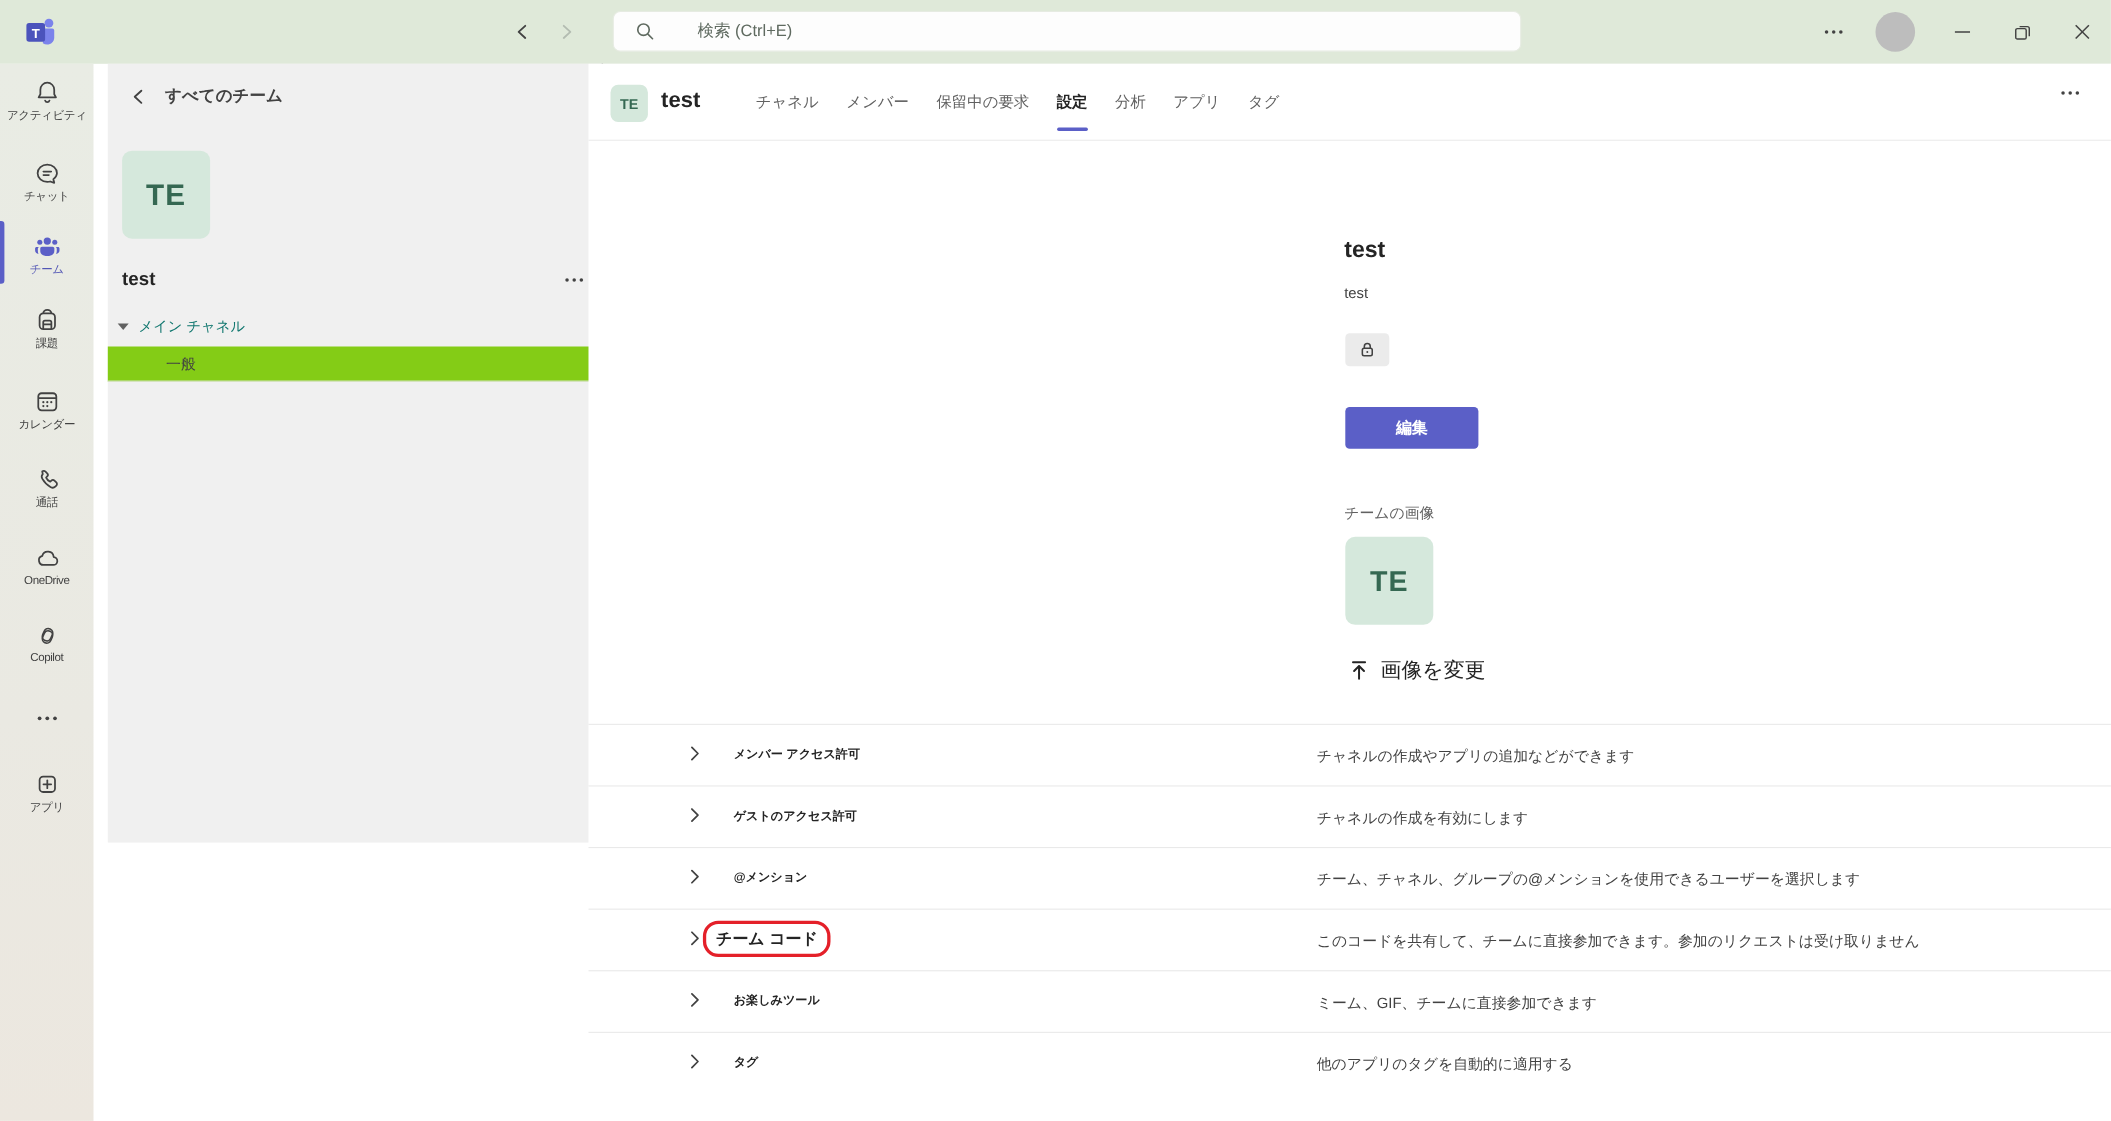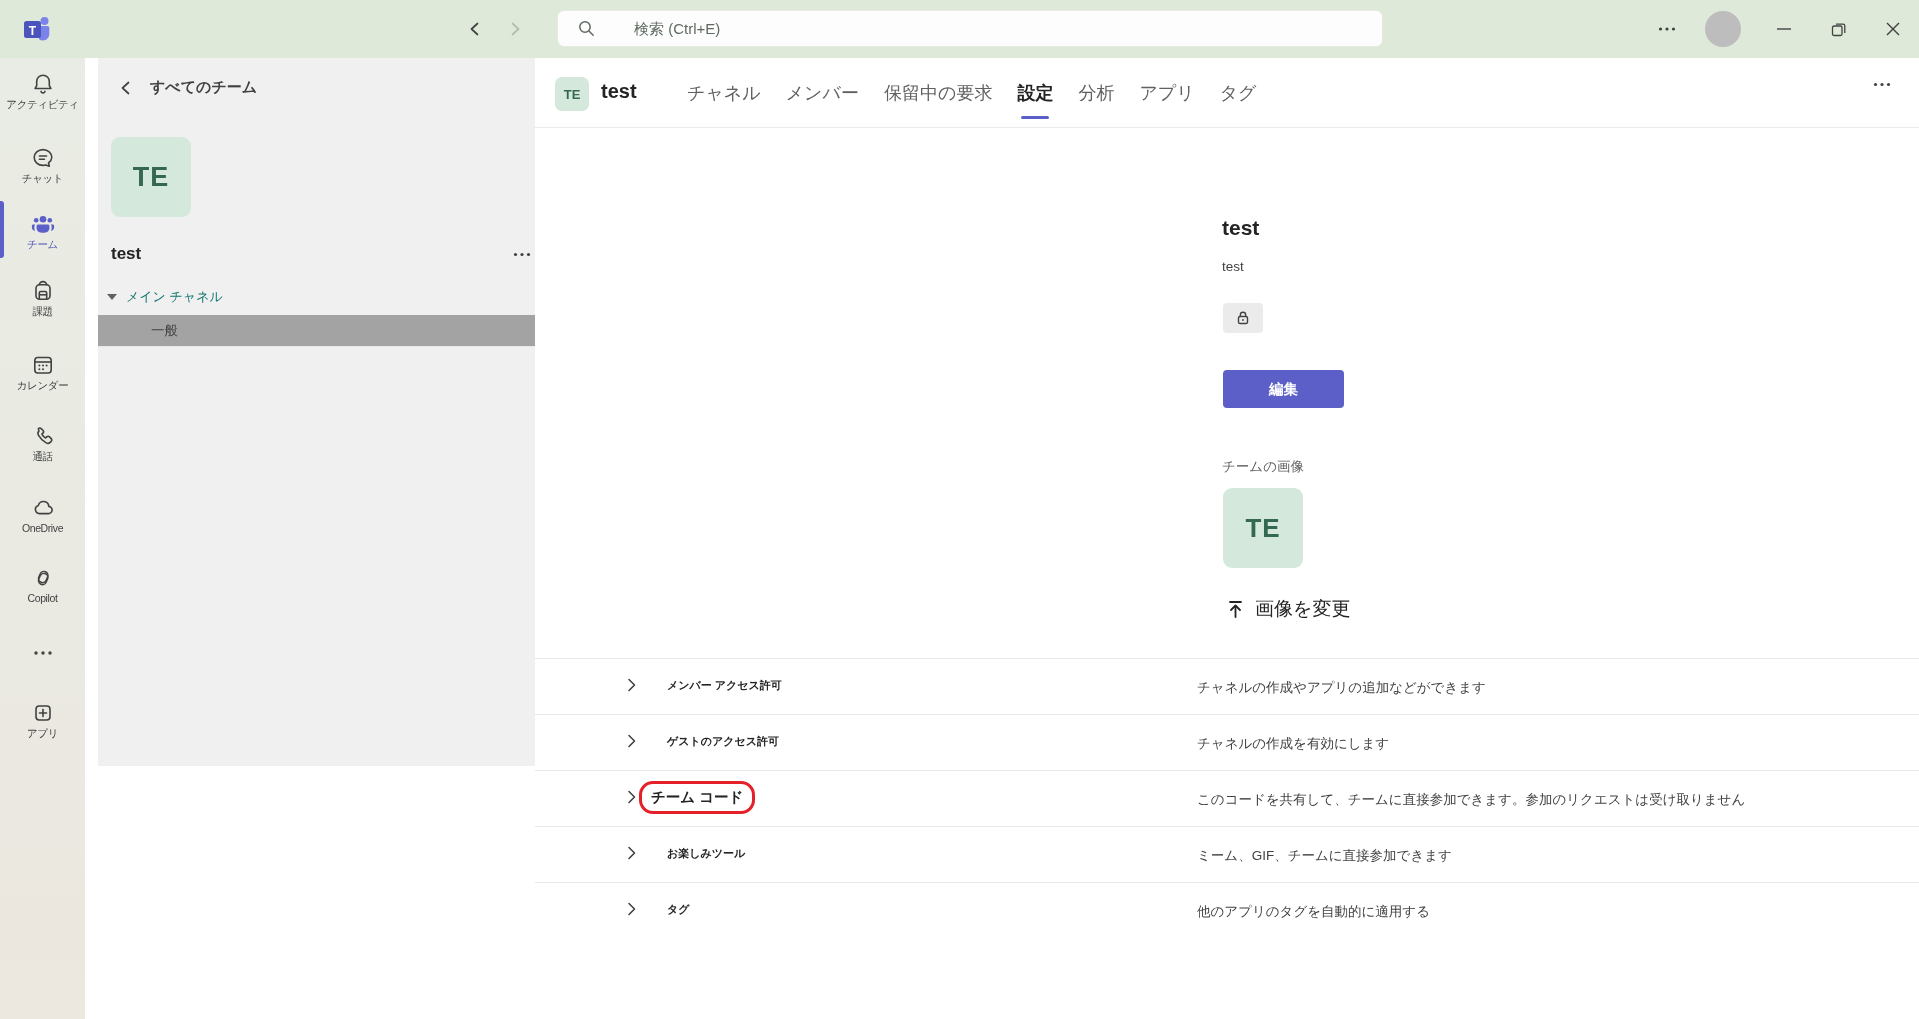--- a/index.html
+++ b/index.html
@@ -38,33 +38,33 @@
   .panel-back .txt { font-size:15px; font-weight:700; color:#424242; }
   .panel-avatar { position:absolute; left:13px; top:79px; width:80px; height:80px; border-radius:9px;
     background:#d5e8dc; color:#356852; display:flex; align-items:center; justify-content:center;
     font-size:27px; font-weight:600; letter-spacing:1px; }
   .panel-team-row { position:absolute; left:13px; top:186px; width:424px; display:flex; align-items:center; justify-content:space-between; }
   .panel-team-name { font-size:17px; font-weight:700; color:#242424; }
   .panel-more { cursor:pointer; padding:2px 4px; }
   .panel-chgroup { position:absolute; left:9px; top:230px; display:flex; align-items:center; gap:9px; cursor:pointer; }
   .panel-chgroup .txt { font-size:13px; color:#0f766e; }
   .tri-down { width:0; height:0; border-left:5px solid transparent; border-right:5px solid transparent; border-top:6px solid #616161; }
-  .panel-channel { position:absolute; left:0; top:257px; width:450px; height:32px; background:#a3a3a3;
+  .panel-channel { position:absolute; left:0; top:257px; width:450px; height:32px; background:#84cc16;
     display:flex; align-items:center; padding-left:53px; font-size:13.5px; color:#424242; cursor:pointer;
     border-bottom:1px solid #e9e9e9; }
 
   
   .main { position:absolute; left:535px; top:58px; width:1384px; height:961px; background:#fff; }
   .main-header { position:absolute; left:0; top:0; width:1384px; height:70px; border-bottom:1px solid #ebebeb; }
   .mh-avatar { position:absolute; left:20px; top:19px; width:34px; height:34px; border-radius:7px;
     background:#d5e8dc; color:#356852; display:flex; align-items:center; justify-content:center;
     font-size:13px; font-weight:600; }
   .mh-title { position:absolute; left:66px; top:22px; font-size:20px; font-weight:700; color:#242424; }
   .mh-tabs { position:absolute; left:152px; top:0; height:70px; display:flex; align-items:center; gap:25px; }
-  .mh-tab { position:relative; font-size:18px; color:#616161; height:70px; display:flex; align-items:center; cursor:pointer; }
+  .mh-tab { position:relative; font-size:14px; color:#616161; height:70px; display:flex; align-items:center; cursor:pointer; }
   .mh-tab.active { color:#242424; font-weight:700; }
   .mh-tab.active::after { content:""; position:absolute; left:50%; transform:translateX(-50%); bottom:9px;
     width:28px; height:3px; border-radius:2px; background:#5b5fc7; }
   .mh-more { position:absolute; left:1338px; top:24px; cursor:pointer; }
 
   
   .sec-head { position:absolute; left:0; top:105px; width:1384px; height:50px; }
   .sec-chevron { position:absolute; left:84px; top:13px; cursor:pointer; }
   .sec-label { position:absolute; left:117px; top:15px; font-size:14.5px; font-weight:700; color:#242424; }
   .sec-desc { position:absolute; left:662px; top:16px; font-size:13.5px; color:#424242; }
@@ -332,20 +332,29 @@
     <div class="srow">
       <span class="chev">
         <svg width="18" height="18" viewBox="0 0 18 18">
             <polyline points="6,3.5 11.5,9 6,14.5" fill="none" stroke="#424242" stroke-width="1.6" stroke-linecap="round" stroke-linejoin="round"></polyline>
           </svg>
       </span>
       <span class="rlabel">ゲストのアクセス許可</span>
       <span class="rdesc">チャネルの作成を有効にします</span>
     </div>
 
+    <div class="srow">
+      <span class="chev">
+        <svg width="18" height="18" viewBox="0 0 18 18">
+            <polyline points="6,3.5 11.5,9 6,14.5" fill="none" stroke="#424242" stroke-width="1.6" stroke-linecap="round" stroke-linejoin="round"></polyline>
+          </svg>
+      </span>
+      <span class="rlabel">@メンション</span>
+      <span class="rdesc">チーム、チャネル、グループの@メンションを使用できるユーザーを選択します</span>
+    </div>
 
     <div class="srow">
       <span class="chev">
         <svg width="18" height="18" viewBox="0 0 18 18">
             <polyline points="6,3.5 11.5,9 6,14.5" fill="none" stroke="#424242" stroke-width="1.6" stroke-linecap="round" stroke-linejoin="round"></polyline>
           </svg>
       </span>
       <span class="red-box">
         <span>チーム コード</span>
       </span>

